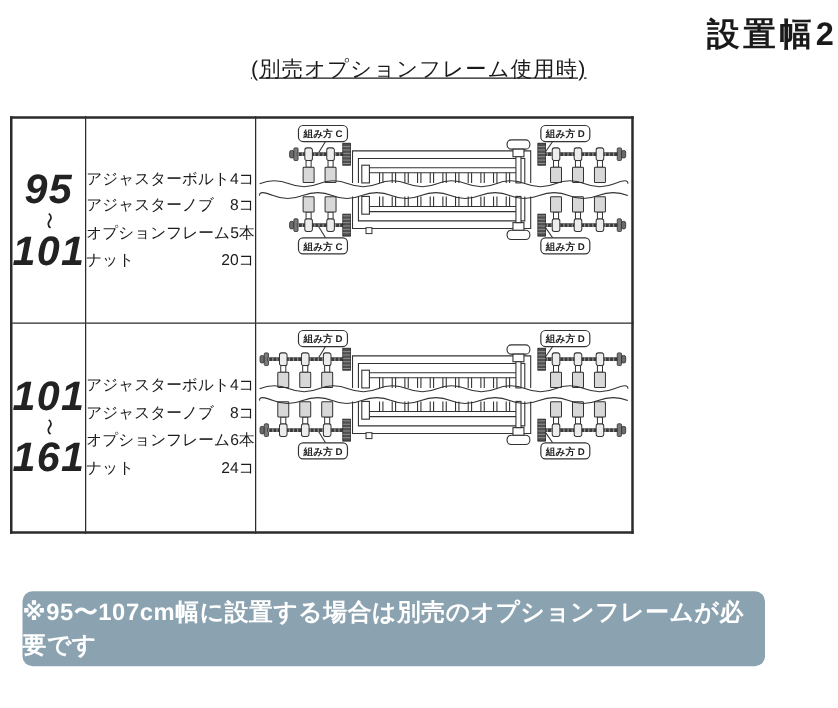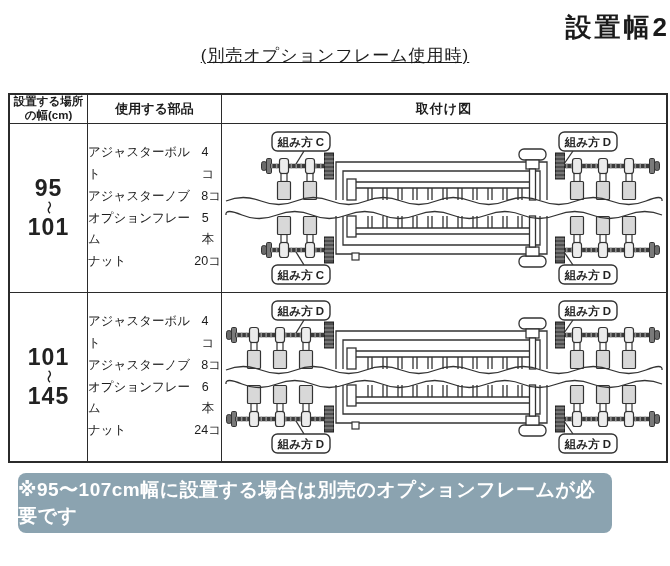--- a/index.html
+++ b/index.html
@@ -15,21 +15,21 @@
     border:2px solid #2b2b2b;table-layout:fixed;}
   table.spec th,table.spec td{border:1.5px solid #2b2b2b;padding:0;background:#fff;}
   th.h1{width:77px;font-size:11.5px;line-height:1.2;font-weight:bold;}
   th.h2{width:133px;font-size:13px;font-weight:bold;}
   th.h3{width:444px;font-size:13px;font-weight:bold;letter-spacing:1px;}
   tr.hdr{height:27px;}
   tr.r1{height:164px;}
   tr.r2{height:168px;}
 
   td.range{text-align:center;vertical-align:middle;}
-  .range-num{display:block;font-size:23px;font-weight:600;line-height:1.05;letter-spacing:1px;color:#222;}
+  .range-num{display:block;font-size:33px;font-weight:600;line-height:1.05;letter-spacing:1px;color:#222;font-style:italic;}
   .range-tilde{display:block;font-size:14px;line-height:1;height:15px;transform:rotate(90deg);color:#222;}
 
   td.parts{vertical-align:middle;padding:0 9px;margin-top:40px;}
   .part-line{display:flex;justify-content:space-between;font-size:12.5px;line-height:1.75;color:#1c1c1c;}
 
   td.diagram{vertical-align:top;text-align:right;}
   td.diagram svg{display:block;width:100%;height:100%;}
 
   .lines{stroke:#333;stroke-width:1.3;fill:none;}
   .rod{stroke:#3b3b3b;stroke-width:4.4;}
@@ -119,28 +119,20 @@
 
     <path id="g-wavy" d="M4 0 Q21 -7 39 0 T74 0 T109 0 T144 0 T179 0 T214 0 T249 0 T284 0 T319 0 T354 0 T389 0 T424 0 T440 0" fill="none" stroke="#333" stroke-width="1.3"></path>
   </defs>
 </svg>
 
 <div class="page-title">設置幅2</div>
 <div class="page-subtitle">(別売オプションフレーム使用時)</div>
 
 <table class="spec">
   <tbody>
-      <tr class="hdr">
-    <th class="h1">
-      <span>設置する場所</span><br>
-      <span>の幅(cm)</span>
-    </th>
-    <th class="h2">使用する部品</th>
-    <th class="h3">取付け図</th>
-  </tr>
 
   <tr class="r1">
     <td class="range">
       <span class="range-num">95</span>
       <span class="range-tilde">〜</span>
       <span class="range-num">101</span>
     </td>
     <td class="parts">
       <div class="part-line">
         <span>アジャスターボルト</span>
@@ -187,21 +179,21 @@
           <text class="bubble-text" x="366" y="155">組み方 D</text>
         </g>
       </svg>
     </td>
   </tr>
 
   <tr class="r2">
     <td class="range">
       <span class="range-num">101</span>
       <span class="range-tilde">〜</span>
-      <span class="range-num">145</span>
+      <span class="range-num">161</span>
     </td>
     <td class="parts">
       <div class="part-line">
         <span>アジャスターボルト</span>
         <span>4コ</span>
       </div>
       <div class="part-line">
         <span>アジャスターノブ</span>
         <span>8コ</span>
       </div>

